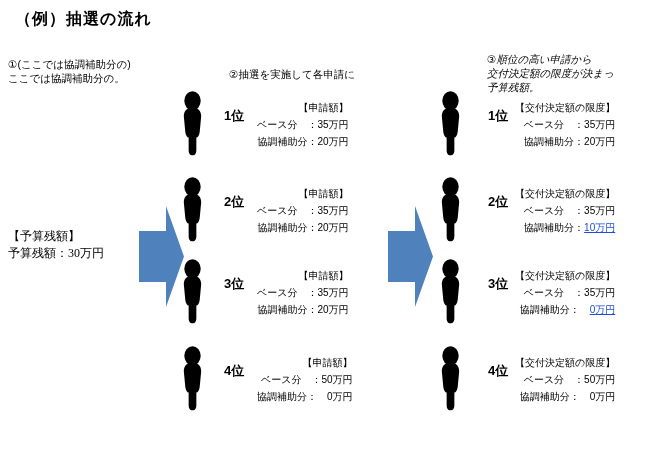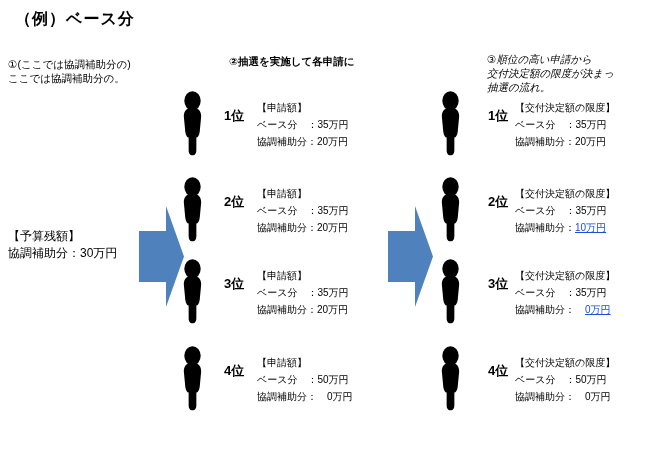--- a/index.html
+++ b/index.html
@@ -20,42 +20,44 @@
     font-weight: bold;
     letter-spacing: 1px;
   }
   .note {
     position: absolute;
     font-size: 10.5px;
     line-height: 14px;
     white-space: nowrap;
   }
   .note-1 { left: 8px;   top: 57px; }
-  .note-2 { left: 229px; top: 54px; font-weight: bold; }
+  .note-2 { left: 229px; top: 67px; }
   .note-3 { left: 487px; top: 52px; font-style: italic; }
   .budget-block {
     position: absolute;
     left: 8px;
     top: 228px;
     font-size: 12px;
     line-height: 17px;
     white-space: nowrap;
+    font-family: Liberation Serif, serif;
   }
   .flow-arrow {
     position: absolute;
     width: 45px;
     height: 113px;
     top: 200px;
   }
   .flow-arrow-1 { left: 139px; }
   .flow-arrow-2 { left: 388px; }
   .row {
     position: absolute;
     width: 300px;
     height: 70px;
+    text-align: right;
   }
   .person {
     position: absolute;
     left: 0;
     top: 0;
     width: 27px;
     height: 68px;
   }
   .rank {
     position: absolute;
@@ -90,40 +92,40 @@
       <symbol id="person-shape" viewBox="0 0 28 68">
         <ellipse cx="14" cy="10" rx="8.5" ry="10" fill="#000"></ellipse>
         <path fill="#000" d="M14 17 C8 17 5 21 5 26 L6.5 42 C7 46 8.5 48 10 48 L10 61 C10 65 11.5 66.5 14 66.5 C16.5 66.5 18 65 18 61 L18 48 C19.5 48 21 46 21.5 42 L23 26 C23 21 20 17 14 17 Z"></path>
       </symbol>
       <symbol id="arrow-shape" viewBox="0 0 45 113">
         <path fill="#4f81bd" d="M0 31 L27 31 L27 6 L45 56.5 L27 107 L27 82 L0 82 Z"></path>
       </symbol>
     </defs>
   </svg>
 
-  <div class="page-title">（例）ベース分</div>
+  <div class="page-title">（例）抽選の流れ</div>
 
   <div class="note note-1">
     <div>①(ここでは協調補助分の)</div>
     <div>ここでは協調補助分の。</div>
   </div>
 
   <div class="note note-2">
     <div>②抽選を実施して各申請に</div>
   </div>
 
   <div class="note note-3">
     <div>③順位の高い申請から</div>
     <div>交付決定額の限度が決まっ</div>
-    <div>抽選の流れ。</div>
+    <div>予算残額。</div>
   </div>
 
   <div class="budget-block">
     <div>【予算残額】</div>
-    <div>協調補助分：30万円</div>
+    <div>予算残額：30万円</div>
   </div>
 
   <svg class="flow-arrow flow-arrow-1">
       <use href="#arrow-shape"></use>
     </svg>
   <svg class="flow-arrow flow-arrow-2">
       <use href="#arrow-shape"></use>
     </svg>
 
   <div class="row row-mid" style="left:179px;top:90px">

